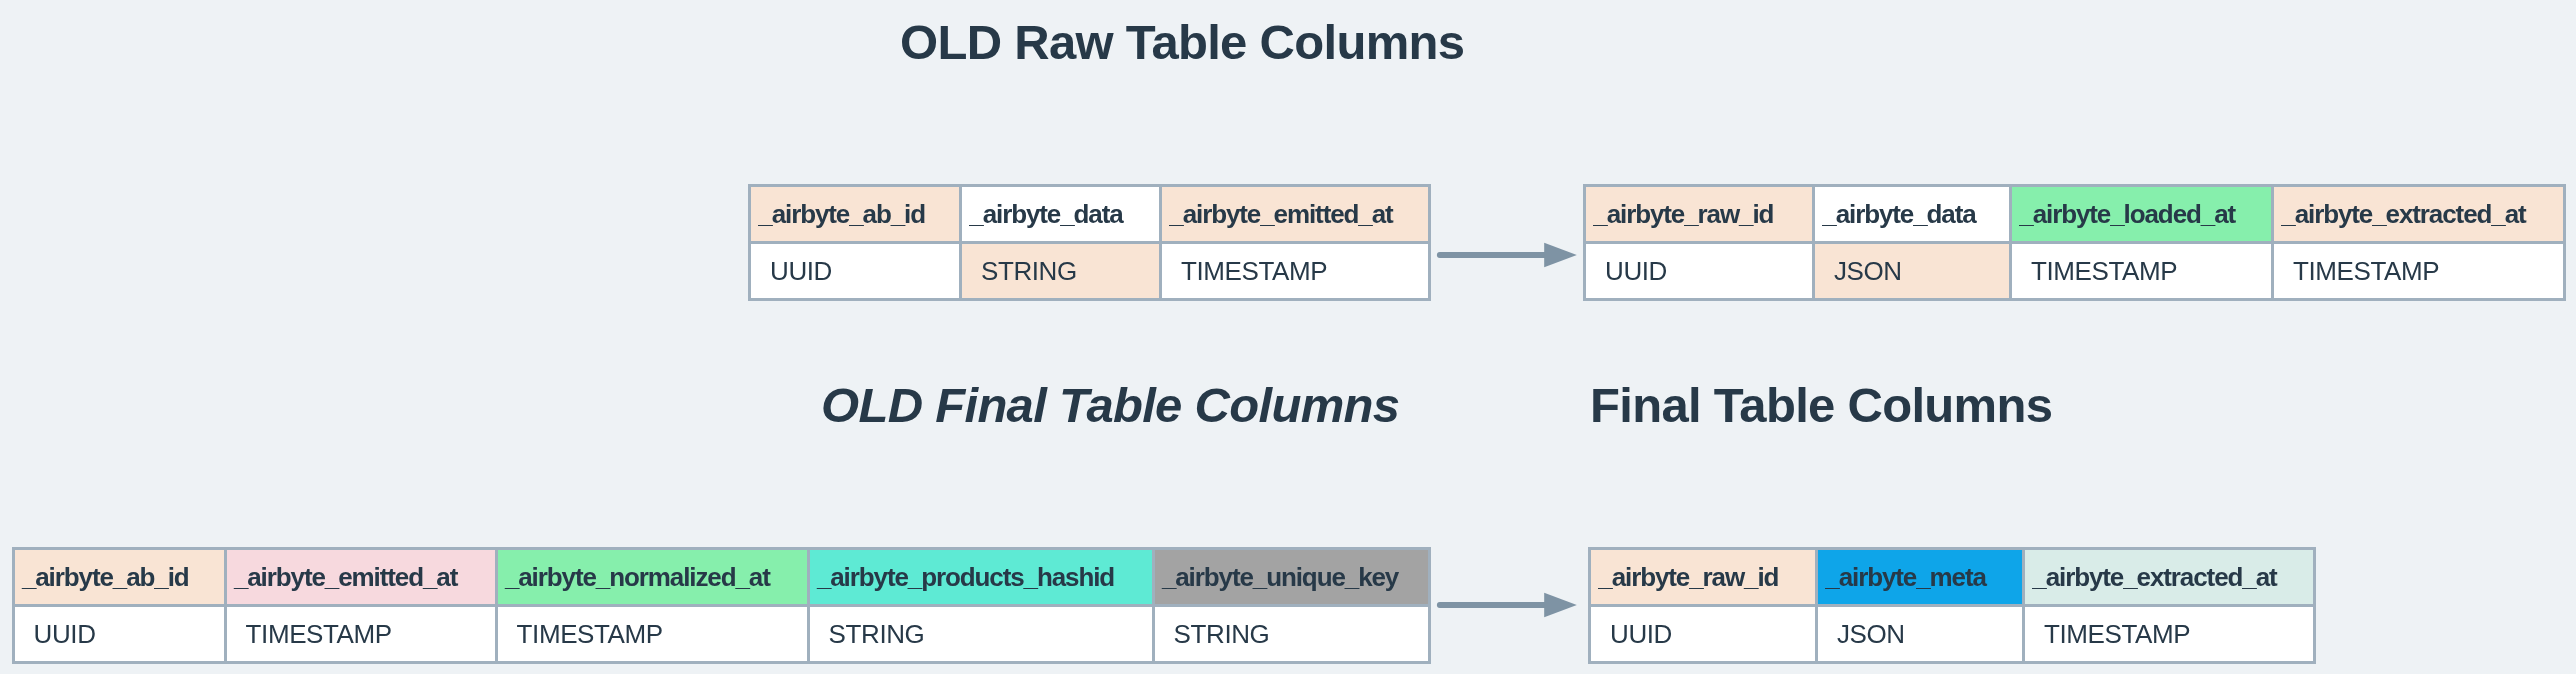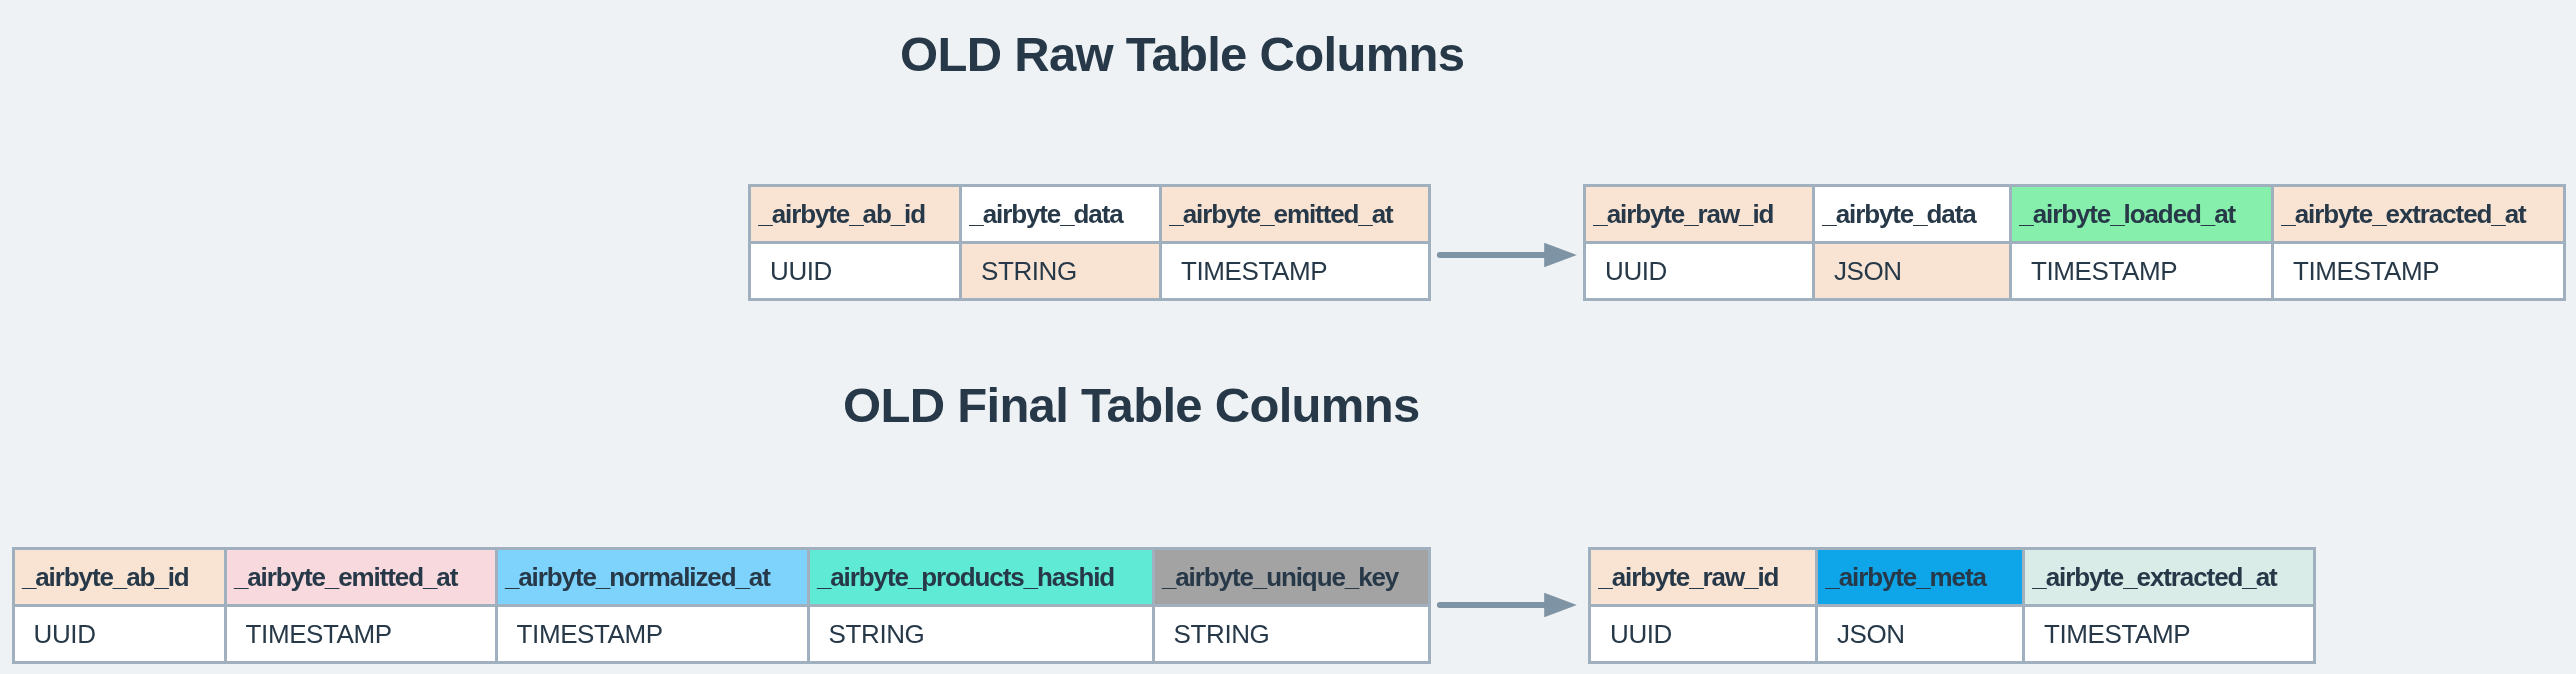--- a/index.html
+++ b/index.html
@@ -30,22 +30,23 @@
   table.schema td.val{
     font-size:26px;letter-spacing:-0.4px;text-align:left;padding:0 7.3px 0 19px;
   }
   .arrow{position:absolute;}
 </style>
 </head>
 <body>
 
 <div class="canvas">
 
-  <div class="title" style="left:900px;top:17.5px;margin-top:12px;">OLD Raw Table Columns</div>
-  <div class="title" style="left:843px;top:381px;">OLD Final Table Columns</div>
+  <div class="title" style="left:900px;top:17.5px;">OLD Raw Table Columns</div>
+  <div class="title" style="left:821px;top:381px;font-style:italic;">OLD Final Table Columns</div>
+  <div class="title" style="left:1590px;top:381px;">Final Table Columns</div>
 
   <table class="schema" style="left:748px;top:184px;width:680px;">
     <colgroup>
         <col style="width:211px">
         <col style="width:200px">
         <col style="width:269px">
       </colgroup>
     <tbody>
         <tr>
       <td class="hdr" style="background-color: rgb(249, 228, 212);">_airbyte_ab_id</td>
@@ -93,21 +94,21 @@
         <col style="width:212px">
         <col style="width:271px">
         <col style="width:312px">
         <col style="width:345px">
         <col style="width:276px">
       </colgroup>
     <tbody>
         <tr>
       <td class="hdr" style="background-color: rgb(249, 228, 212);">_airbyte_ab_id</td>
       <td class="hdr" style="background-color: rgb(247, 217, 222);">_airbyte_emitted_at</td>
-      <td class="hdr" style="background-color: #7dd3fc;">_airbyte_normalized_at</td>
+      <td class="hdr" style="background-color: #86efac;">_airbyte_normalized_at</td>
       <td class="hdr" style="background-color: #5eead4;">_airbyte_products_hashid</td>
       <td class="hdr" style="background-color: #a3a3a3;">_airbyte_unique_key</td>
     </tr>
     <tr>
       <td class="val" style="background-color: rgb(255, 255, 255);">UUID</td>
       <td class="val" style="background-color: rgb(255, 255, 255);">TIMESTAMP</td>
       <td class="val" style="background-color: rgb(255, 255, 255);">TIMESTAMP</td>
       <td class="val" style="background-color: rgb(255, 255, 255);">STRING</td>
       <td class="val" style="background-color: rgb(255, 255, 255);">STRING</td>
     </tr>

